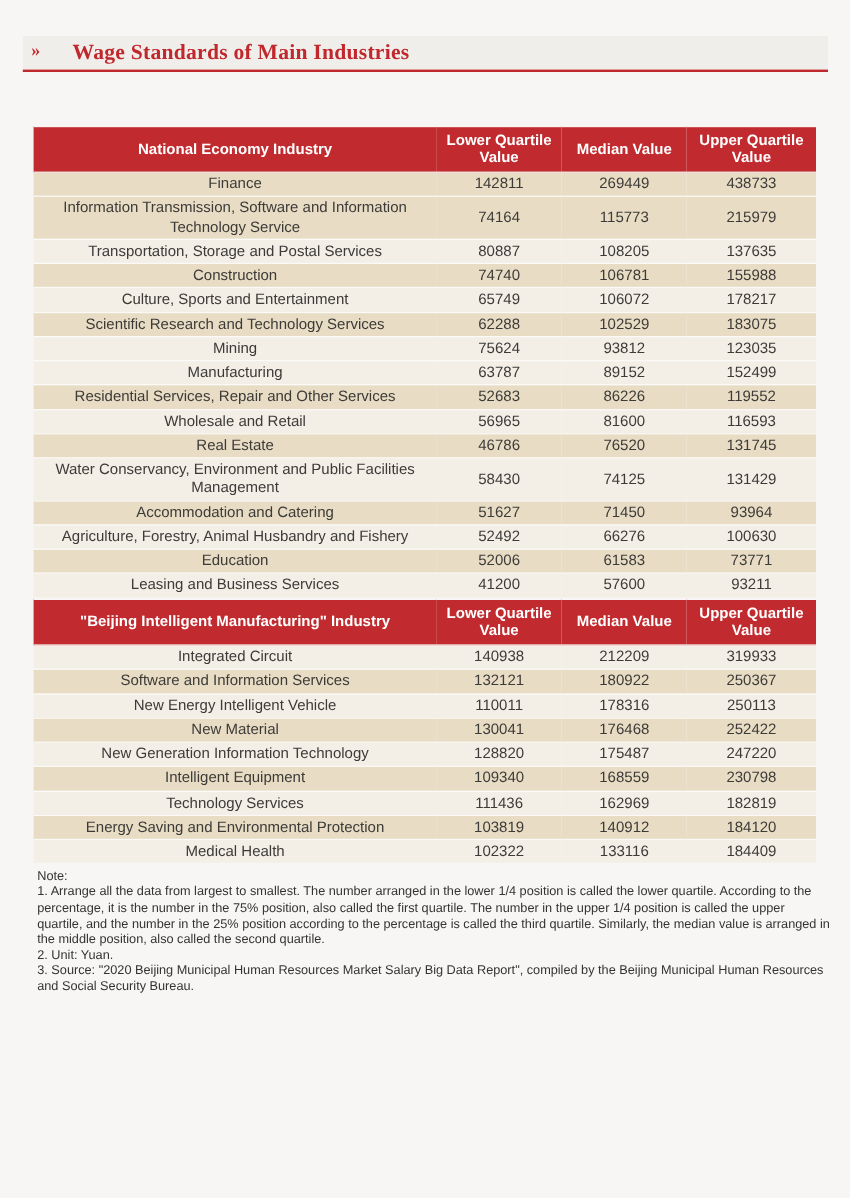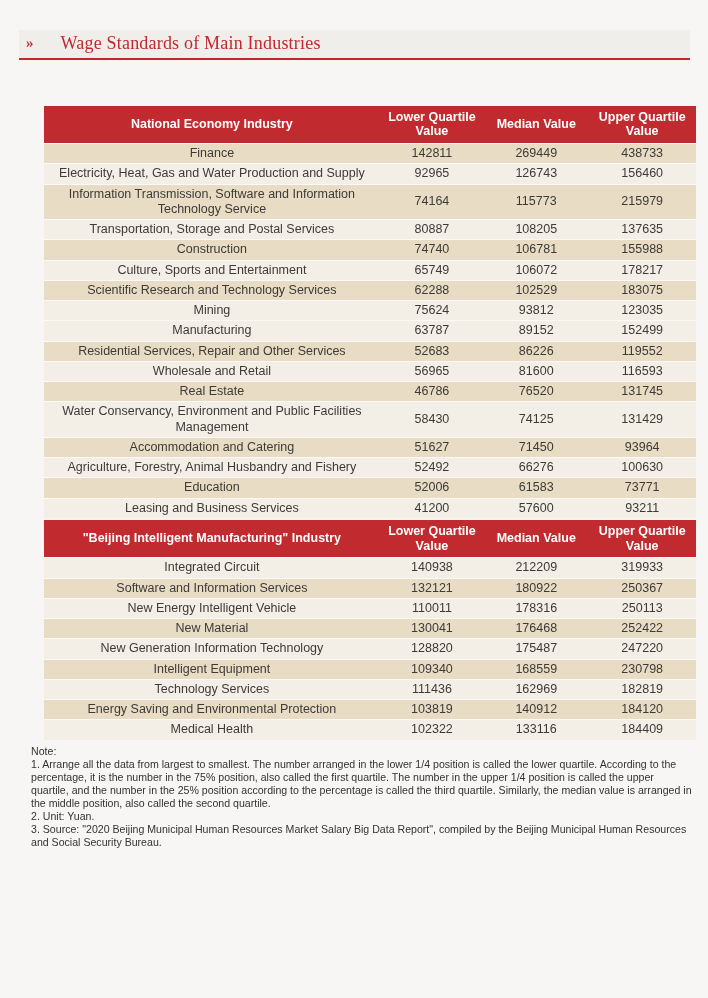--- a/index.html
+++ b/index.html
@@ -29,27 +29,27 @@
     color: #c1282d;
     font-family: "Liberation Serif", serif;
     font-size: 15px;
     font-weight: bold;
     line-height: 1.2;
   }
   .page-title {
     color: #c1282d;
     font-family: "Liberation Serif", serif;
     font-size: 18px;
-    font-weight: 400;
+    font-weight: 700;
     margin: 0 0 0 27px;
     line-height: 1.25;
     letter-spacing: 0.2px;
   }
   table.wage-table {
-    margin: 44px 0 0 44px;
+    margin: 44px 0 0 28px;
     width: 652px;
     border-collapse: collapse;
     table-layout: fixed;
   }
   col.c-industry { width: 51.5%; }
   col.c-lower    { width: 16.0%; }
   col.c-median   { width: 16.0%; }
   col.c-upper    { width: 16.5%; }
   .wage-table th {
     background: #c12a2e;
@@ -103,26 +103,20 @@
           <th>Lower Quartile Value</th>
           <th>Median Value</th>
           <th>Upper Quartile Value</th>
         </tr>
         <tr class="row-tan">
           <td>Finance</td>
           <td>142811</td>
           <td>269449</td>
           <td>438733</td>
         </tr>
-        <tr class="row-cream">
-          <td>Electricity, Heat, Gas and Water Production and Supply</td>
-          <td>92965</td>
-          <td>126743</td>
-          <td>156460</td>
-        </tr>
         <tr class="row-tan">
           <td>Information Transmission, Software and Information Technology Service</td>
           <td>74164</td>
           <td>115773</td>
           <td>215979</td>
         </tr>
         <tr class="row-cream">
           <td>Transportation, Storage and Postal Services</td>
           <td>80887</td>
           <td>108205</td>

